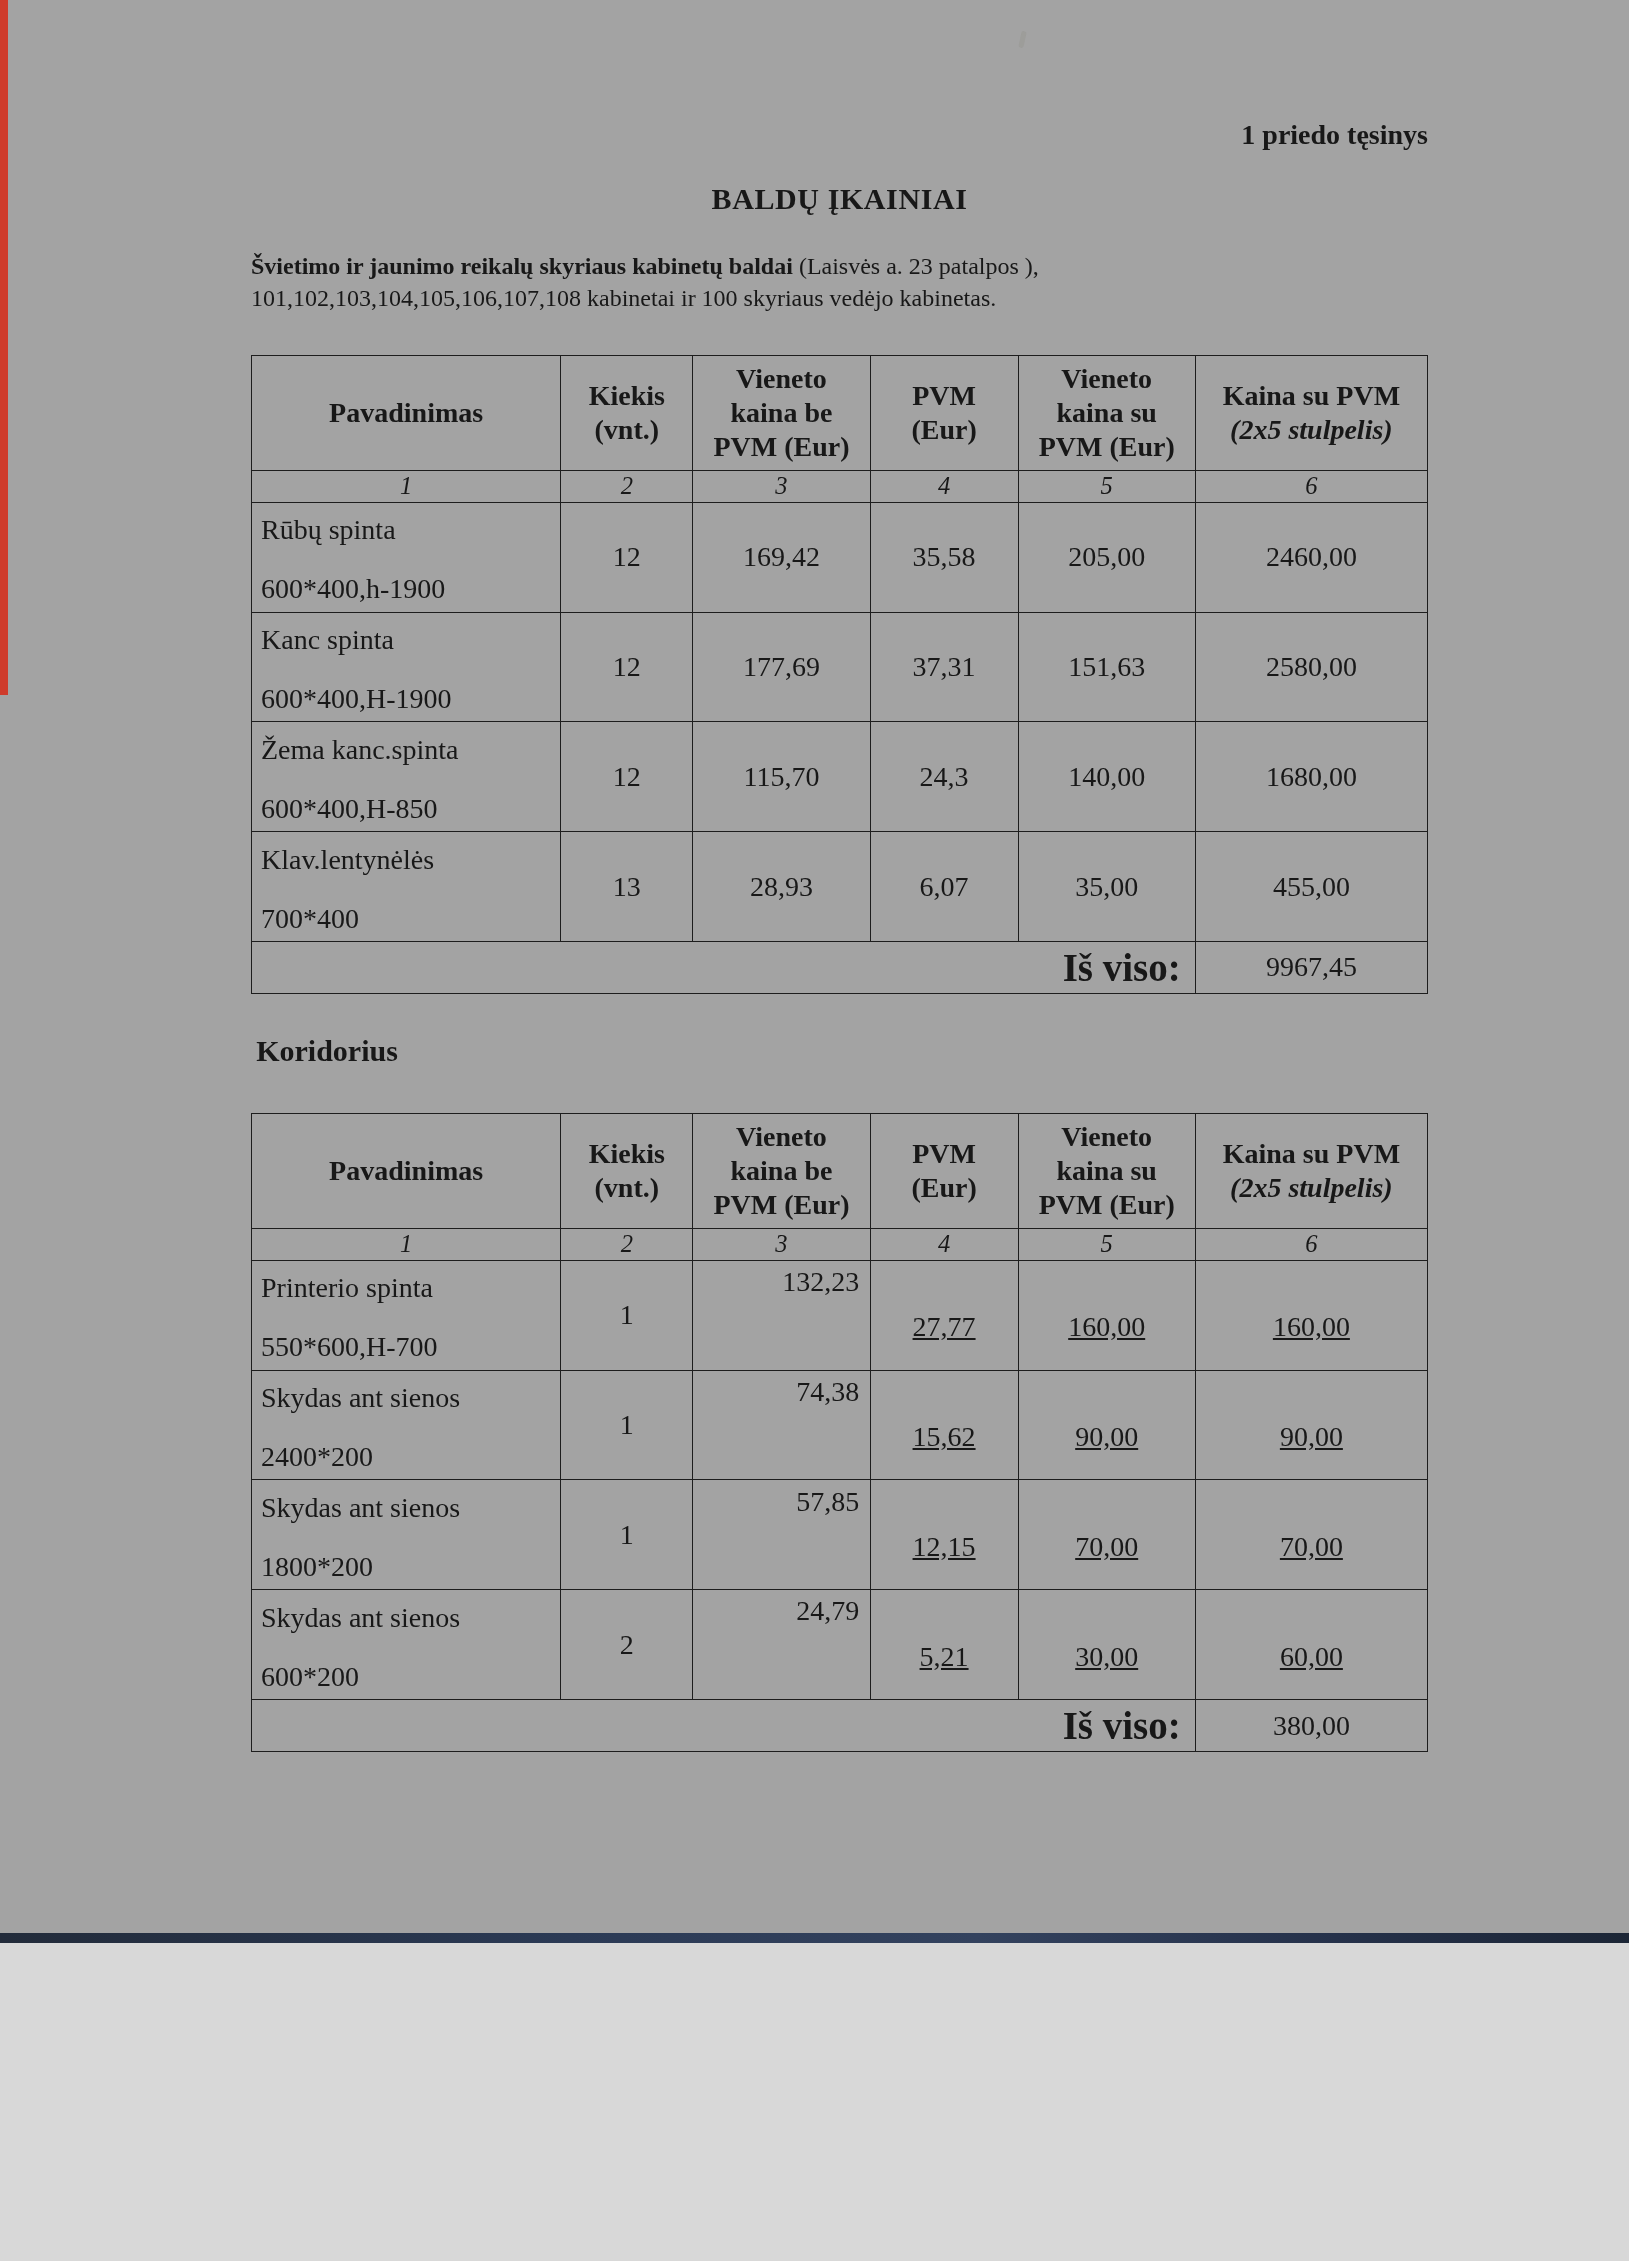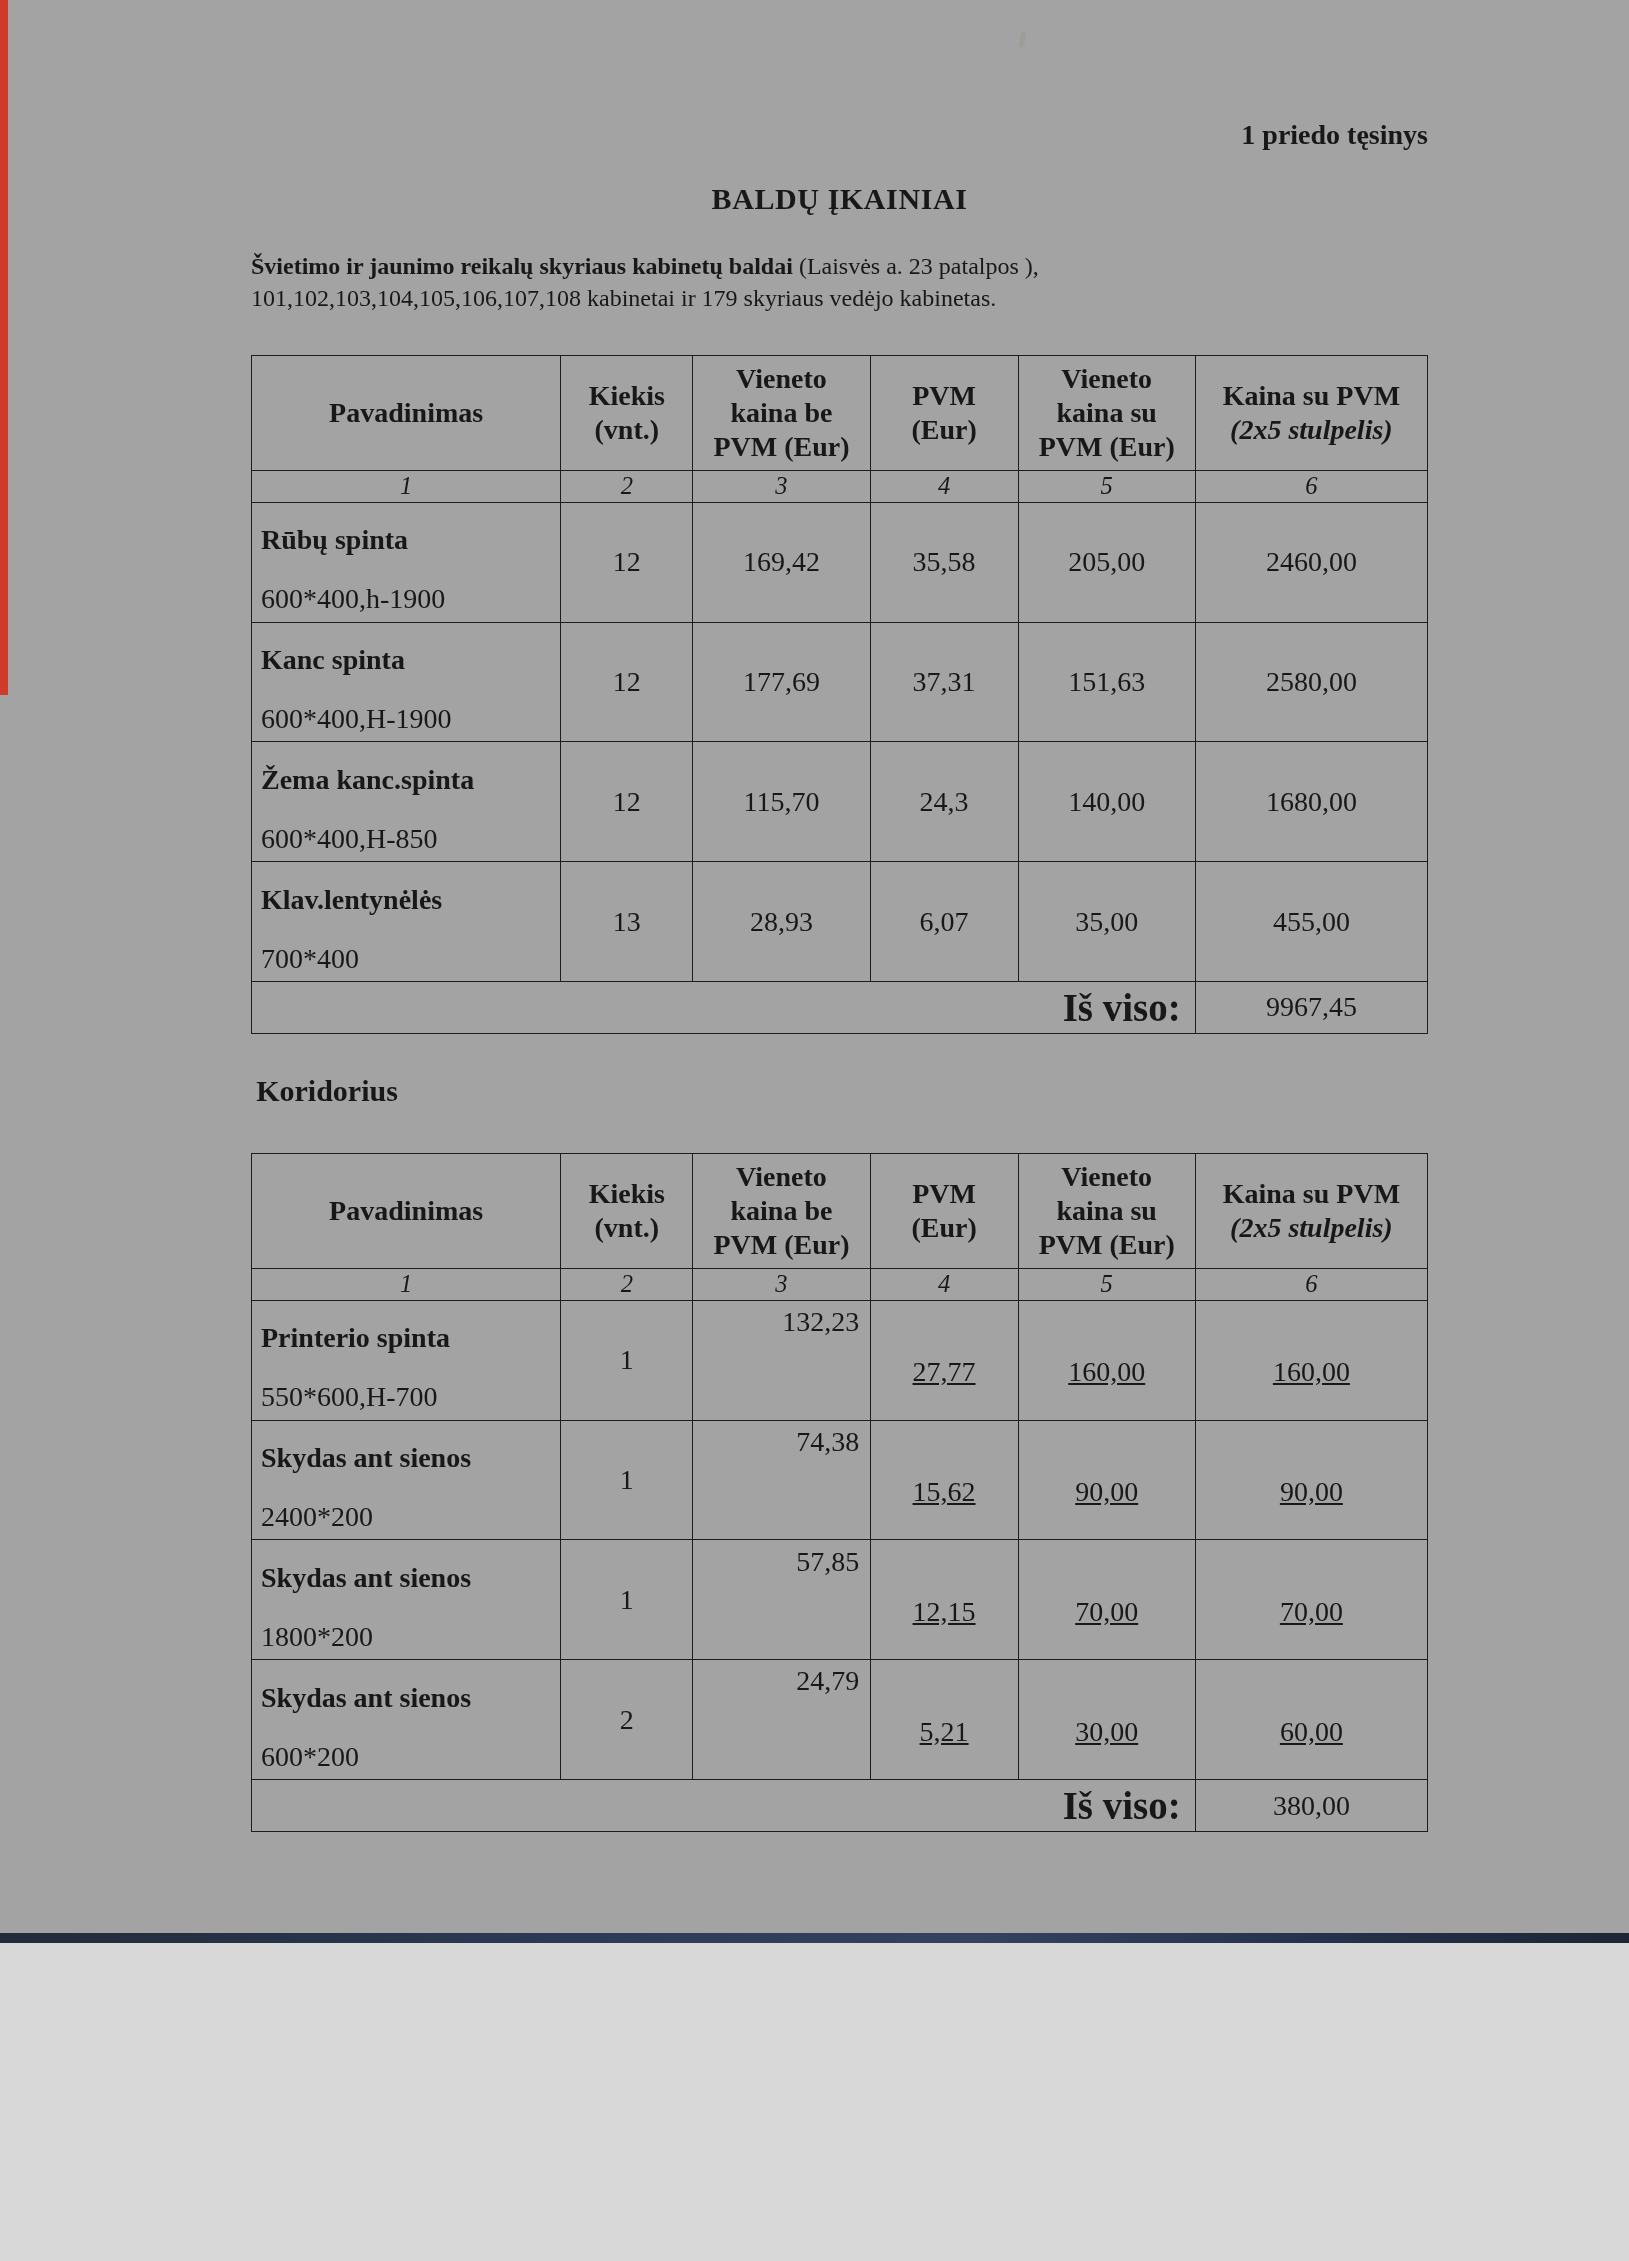--- a/index.html
+++ b/index.html
@@ -68,21 +68,21 @@
   .hdr-sub { font-style: italic; display: block; }
   .numrow td {
     height: 32px;
     text-align: center;
     font-style: italic;
     font-size: 24.5px;
     padding: 0;
   }
   .data-row td { height: 108px; vertical-align: middle; text-align: center; }
   .data-row td.name-cell { text-align: left; vertical-align: top; padding: 6.4px 9px; }
-  .name-cell .nm1 { margin-top: 15px; font-weight: bold; }
+  .name-cell .nm1 { margin-top: 5px; }
   .name-cell .nm2 { margin-top: 27px; }
   .total-row td { height: 52px; font-weight: bold; font-size: 39px; }
   .total-row .total-label { text-align: right; padding-right: 14px; }
   .total-row .total-value { text-align: center; font-weight: normal; font-size: 28px; }
   td.top-val { vertical-align: top; text-align: right; padding: 5.2px 10.3px; }
   td.low-val { vertical-align: middle; padding-top: 24px; text-decoration: underline; }
 
   .section-heading {
     font-weight: bold;
     font-size: 30px;
@@ -107,21 +107,21 @@
 <div class="page">
   <div class="scan-stripe-left"></div>
   <div class="scan-mark"></div>
 
   <div class="content">
     <div class="corner-note">1 priedo tęsinys</div>
     <div class="doc-title">BALDŲ ĮKAINIAI</div>
 
     <div class="intro">
       <span><b>Švietimo ir jaunimo reikalų skyriaus kabinetų baldai</b></span><span> (Laisvės a. 23 patalpos ),</span><br>
-      <span>101,102,103,104,105,106,107,108 kabinetai ir 179 skyriaus vedėjo kabinetas.</span>
+      <span>101,102,103,104,105,106,107,108 kabinetai ir 100 skyriaus vedėjo kabinetas.</span>
     </div>
 
     <table class="price-table">
       <colgroup>
         <col style="width:309px">
           <col style="width:132px">
           <col style="width:177px">
         <col style="width:148px">
           <col style="width:177px">
           <col style="width:232px">

